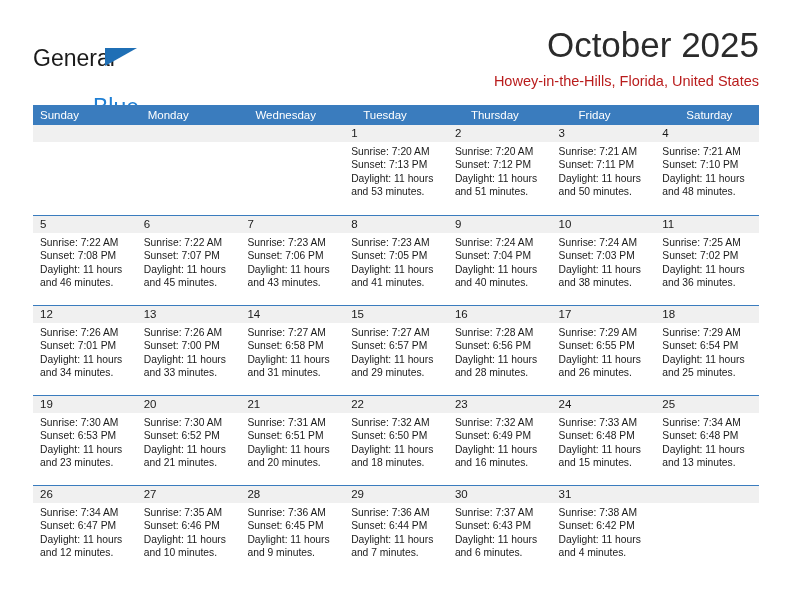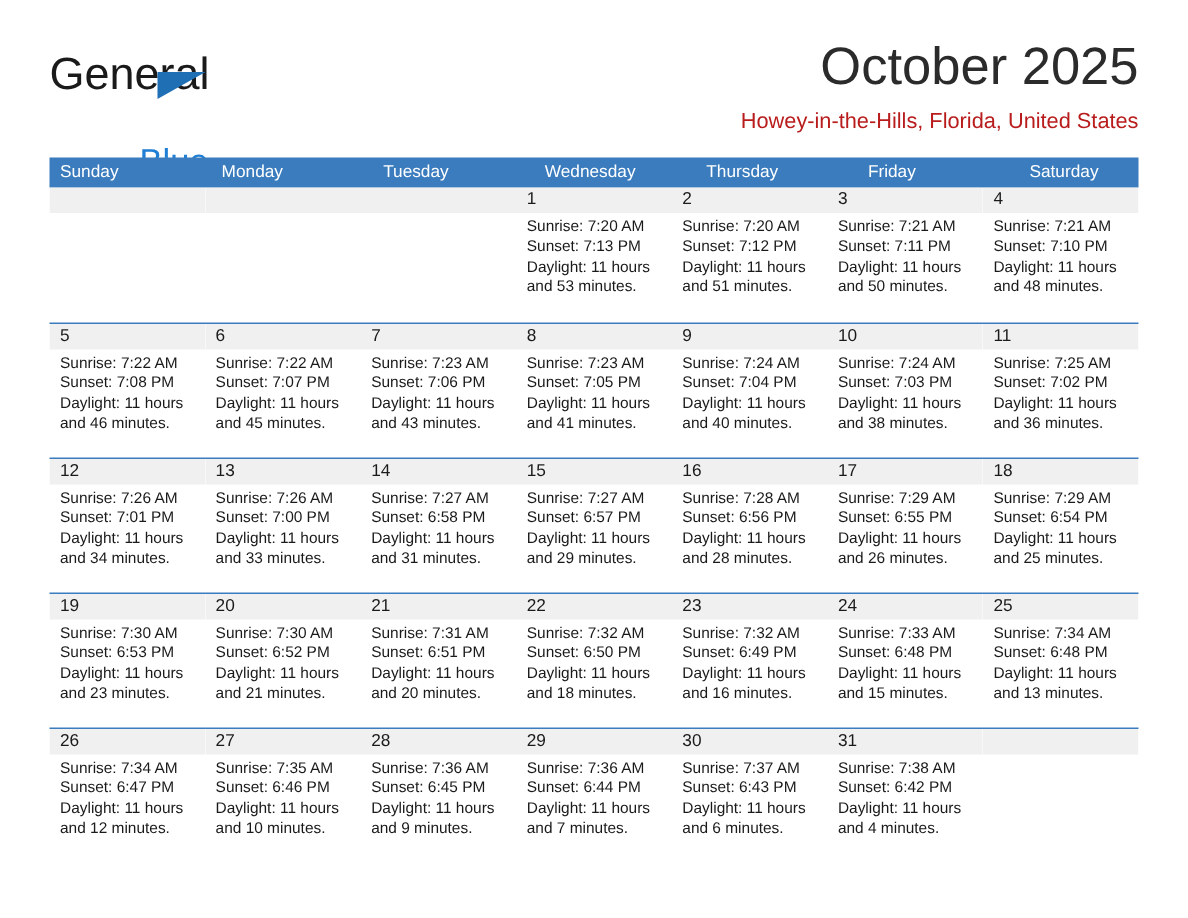--- a/index.html
+++ b/index.html
@@ -32,22 +32,22 @@
   .brand {
     position: absolute;
     left: 0;
     top: 5px;
     width: 180px;
     height: 58px;
   }
   .brand-general {
     position: absolute;
     left: 0;
-    top: 0;
-    font-size: 30px;
+    top: 12px;
+    font-size: 23px;
     letter-spacing: 0px;
     color: #1a1a1a;
     font-family: "Liberation Sans", sans-serif;
   }
   .brand-tri {
     position: absolute;
     left: 72px;
     top: 15px;
     width: 0;
     height: 0;
@@ -162,22 +162,22 @@
       <div class="cal-subtitle">Howey-in-the-Hills, Florida, United States</div>
     </div>
 
   </div>
 
   <div class="calendar">
 
     <div class="weekdays">
       <div class="weekday">Sunday</div>
       <div class="weekday">Monday</div>
+      <div class="weekday">Wednesday</div>
       <div class="weekday">Tuesday</div>
-      <div class="weekday">Wednesday</div>
       <div class="weekday">Thursday</div>
       <div class="weekday">Friday</div>
       <div class="weekday">Saturday</div>
     </div>
 
     <div id="weeks-container">
         <div class="week">
           <div class="day empty">
             <div class="day-num"></div>
             <div class="day-body">

